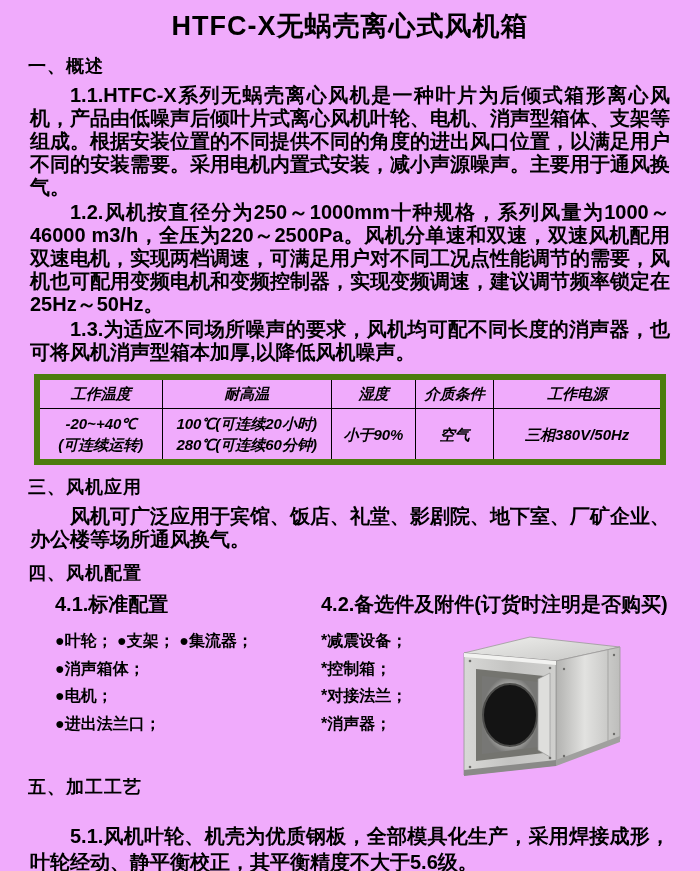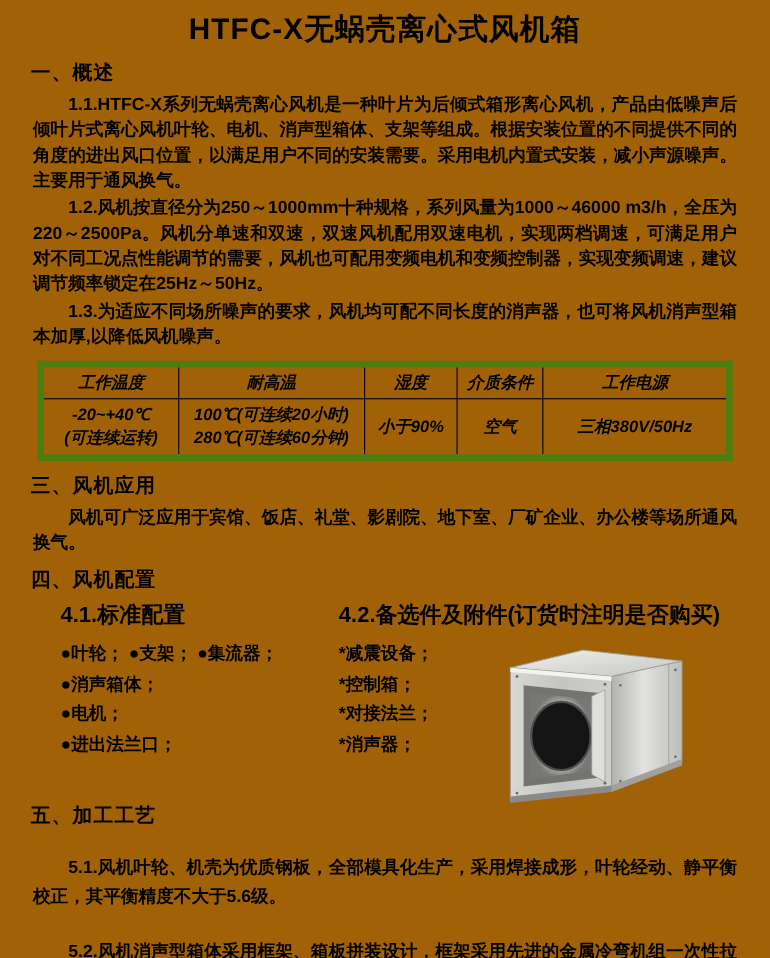--- a/index.html
+++ b/index.html
@@ -1,44 +1,44 @@
 <!DOCTYPE html>
 <html><head>
 <meta charset="utf-8">
 <style>
   html,body{margin:0;padding:0;background:#fff;}
   .page{
-    width:700px;height:871px;background:#a16207;color:#000;
+    width:700px;height:871px;background:#f0abfc;color:#000;
     font-family:"Liberation Sans",sans-serif;font-weight:bold;
     position:relative;overflow:hidden;
   }
   .title{
     margin:8px 0 2px;text-align:center;font-size:27px;letter-spacing:1px;
   }
   h2.sec{
     margin:10px 0 6px 28px;font-size:18px;letter-spacing:1px;
   }
   p.body{
-    margin:2px 30px 0 30px;font-size:16px;line-height:23px;text-align:justify;
+    margin:2px 30px 0 30px;font-size:20px;line-height:23px;text-align:justify;
   }
   p.indent{text-indent:2em;}
   .tbl-wrap{margin:10px 34px 4px 34px;}
   table.cond{
     width:100%;border-collapse:collapse;border:6px solid #4d7c0f;table-layout:fixed;font-style:italic;
   }
   table.cond th,table.cond td{
     border:1px solid #000;text-align:center;vertical-align:middle;
     font-weight:bold;white-space:pre-line;padding:1px 2px;
   }
   table.cond th{font-size:15px;height:26px;}
   table.cond td{font-size:15px;height:48px;line-height:21px;}
   .config{position:relative;height:176px;margin-top:2px;}
   .cfg-col{position:absolute;top:0;}
   .cfg-std{left:55px;width:250px;}
-  .cfg-opt{left:308px;width:360px;}
+  .cfg-opt{left:321px;width:360px;}
   h3.sub{margin:0 0 9px 0;font-size:20px;}
   .cfg-item{font-size:16px;line-height:27.5px;white-space:nowrap;}
   .product{position:absolute;left:458px;top:40px;width:170px;height:148px;}
   .proc p.body{line-height:26px;margin-top:24px;}
   #sec5{margin-top:8px;}
 </style>
 </head>
 <body>
 
 <div class="page">

